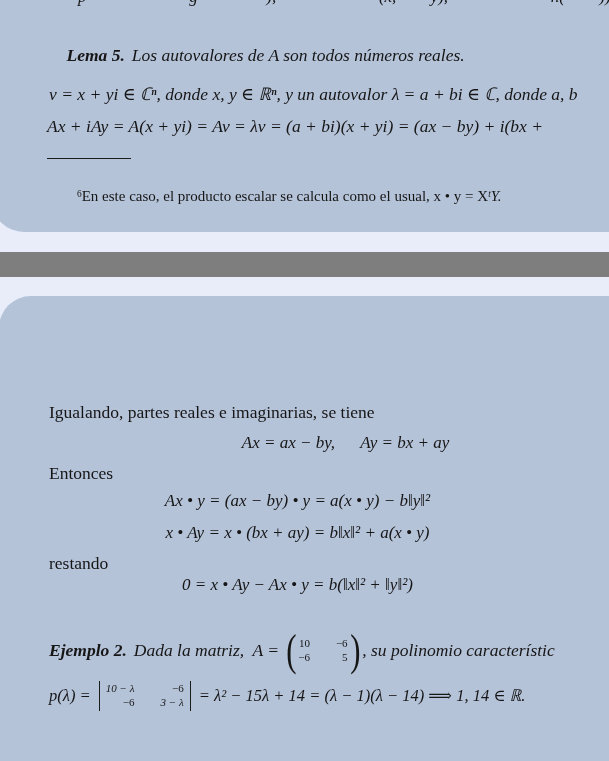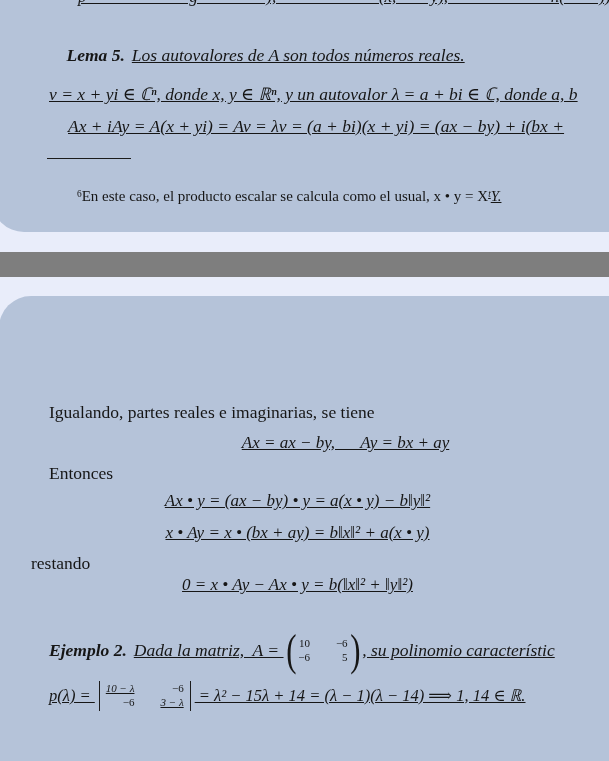--- a/index.html
+++ b/index.html
@@ -7,21 +7,21 @@
     position:relative; width:609px; height:761px; overflow:hidden;
     font-family:"Liberation Serif","DejaVu Serif",serif;
     color:#161616;
   }
   .page{position:absolute; border-radius:32px;}
   #page1{left:-8px; top:-460px; width:720px; height:692px;}
   #page2{left:-1px; top:296px; width:720px; height:500px;}
   #separator{position:absolute; left:0; top:252px; width:609px; height:25px;}
   .line{position:absolute; font-size:17.5px; line-height:1.25; white-space:pre;}
   .eqc{position:absolute; left:0; width:595px; text-align:center; font-size:17px; white-space:pre;}
-  .it{font-style:italic;text-decoration:underline;}
+  .it{font-style:italic;}
   .bold{font-weight:bold; margin-right:7px;font-style:italic;}
   .sup{font-size:62%; position:relative; top:-0.45em;}
   .footnote{font-size:15px;}
   .rule{position:absolute; left:47px; top:158px; width:84px; border-top:1.4px solid #1c1c1c; height:0;}
   .mathline{display:flex; align-items:center; white-space:pre;}
   .m2{display:inline-grid; grid-template-columns:repeat(2,auto); column-gap:26px;
       justify-items:end; font-size:11px; line-height:1.25; font-style:normal;}
   .paren{font-size:44px; line-height:0.85; font-style:normal; font-weight:400;
          transform:scaleX(0.7); display:inline-block;}
   .detbox{border-left:1.6px solid #1c1c1c; border-right:1.6px solid #1c1c1c;
@@ -42,38 +42,38 @@
   <div class="page" id="page2" style="background: rgb(181, 195, 217);"></div>
 
   <div class="clip-line it">p   g  ),   (x, y),   n( )),   ,   .</div>
 
   <div class="line" style="top:23px; left:49px;">
     <span class="bold">Lema 5.</span><span class="it">Los autovalores de A son todos números reales.</span>
   </div>
 
   <div class="line it" style="top:84px; left:49px;">v = x + yi ∈ ℂⁿ, donde x, y ∈ ℝⁿ, y un autovalor λ = a + bi ∈ ℂ, donde a, b</div>
 
-  <div class="line it" style="top:116px; left:68px;text-align:right;">Ax + iAy = A(x + yi) = Av = λv = (a + bi)(x + yi) = (ax − by) + i(bx +</div>
+  <div class="line it" style="top:116px; left:47px;text-align:right;">Ax + iAy = A(x + yi) = Av = λv = (a + bi)(x + yi) = (ax − by) + i(bx +</div>
 
   <div class="rule"></div>
 
   <div class="line footnote" style="top:168px; left:62px;">
     <span class="sup">6</span><span>En este caso, el producto escalar se calcula como el usual, x • y = X</span><span class="sup it">t</span><span class="it">Y.</span>
   </div>
 
   <div class="line" style="top:402px; left:49px;">Igualando, partes reales e imaginarias, se tiene</div>
 
   <div class="eqc it" style="top:433px;margin-left:48px;">Ax = ax − by,      Ay = bx + ay</div>
 
   <div class="line" style="top:463px; left:49px;">Entonces</div>
 
   <div class="eqc it" style="top:491px;">Ax • y = (ax − by) • y = a(x • y) − b‖y‖²</div>
   <div class="eqc it" style="top:523px;">x • Ay = x • (bx + ay) = b‖x‖² + a(x • y)</div>
 
-  <div class="line" style="top:553px; left:31px;text-align:right;">restando</div>
+  <div class="line" style="top:553px; left:49px;text-align:right;">restando</div>
 
   <div class="eqc it" style="top:575px;">0 = x • Ay − Ax • y = b(‖x‖² + ‖y‖²)</div>
 
 
   <div class="line mathline" style="top:628px; left:49px; height:46px;">
     <span class="bold">Ejemplo 2.</span><span class="it">Dada la matriz,  A = </span><span class="paren">(</span><span class="m2"><span>10</span><span>−6</span><span>−6</span><span>5</span></span><span class="paren">)</span><span class="it">, su polinomio característic</span>
   </div>
 
   <div class="line mathline" style="top:674px; left:49px; height:44px; font-size:16.5px;">
     <span class="it">p(λ) = </span><span class="m2 detbox"><span class="it">10 − λ</span><span>−6</span><span>−6</span><span class="it">3 − λ</span></span><span class="it"> = λ² − 15λ + 14 = (λ − 1)(λ − 14) ⟹ 1, 14 ∈ ℝ.</span>

